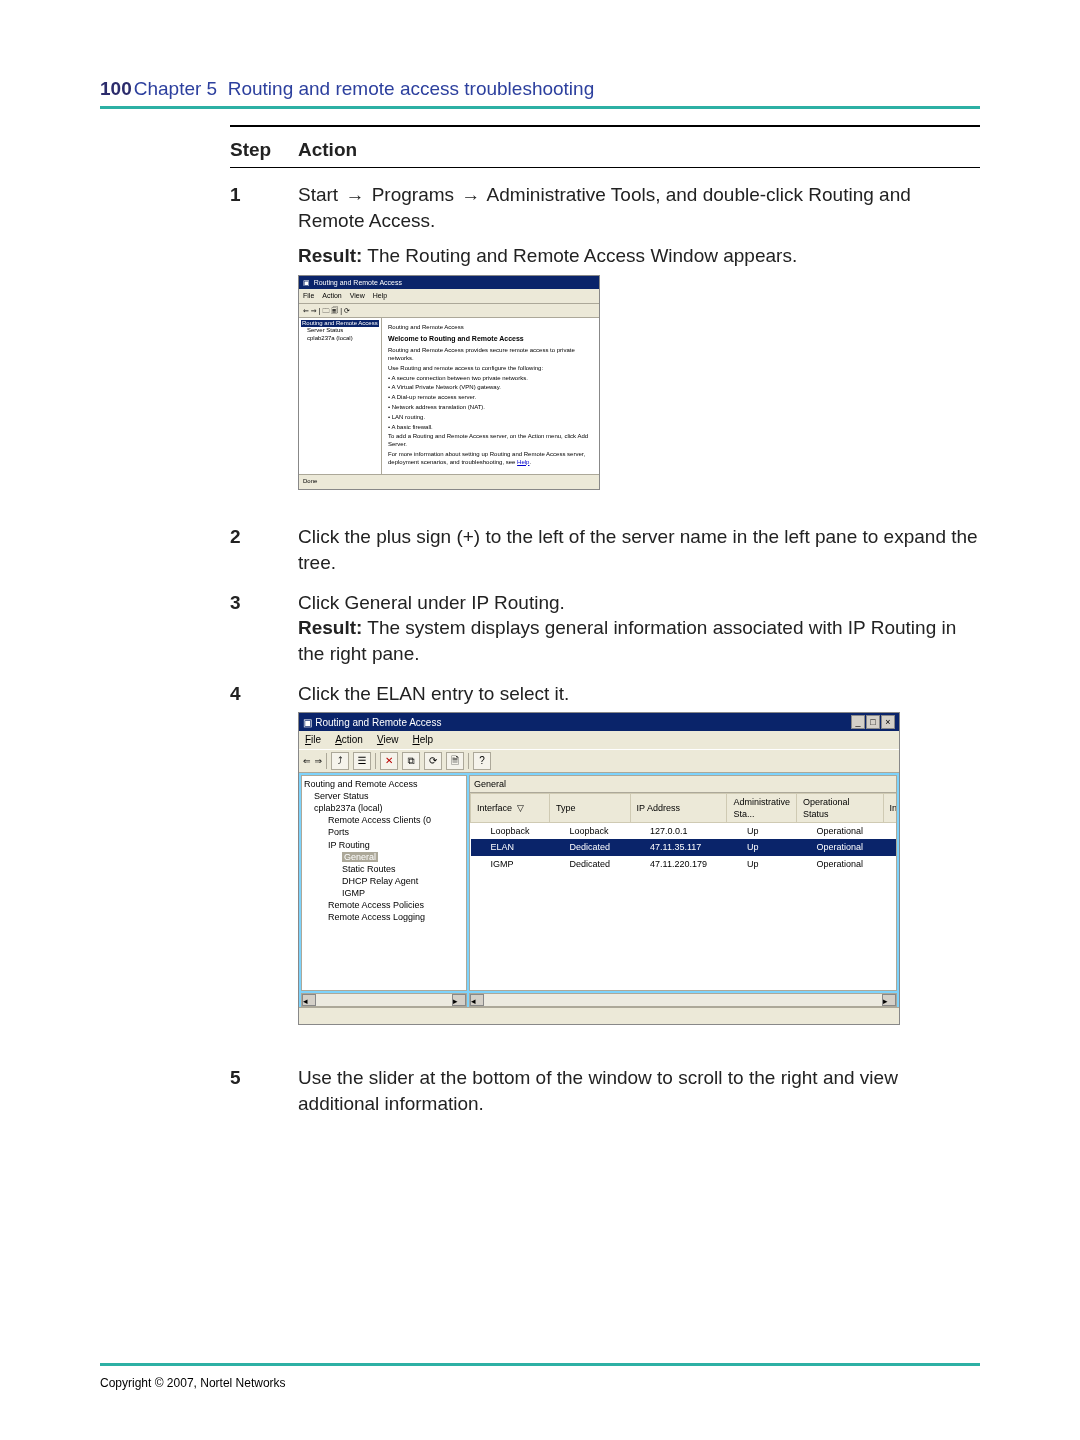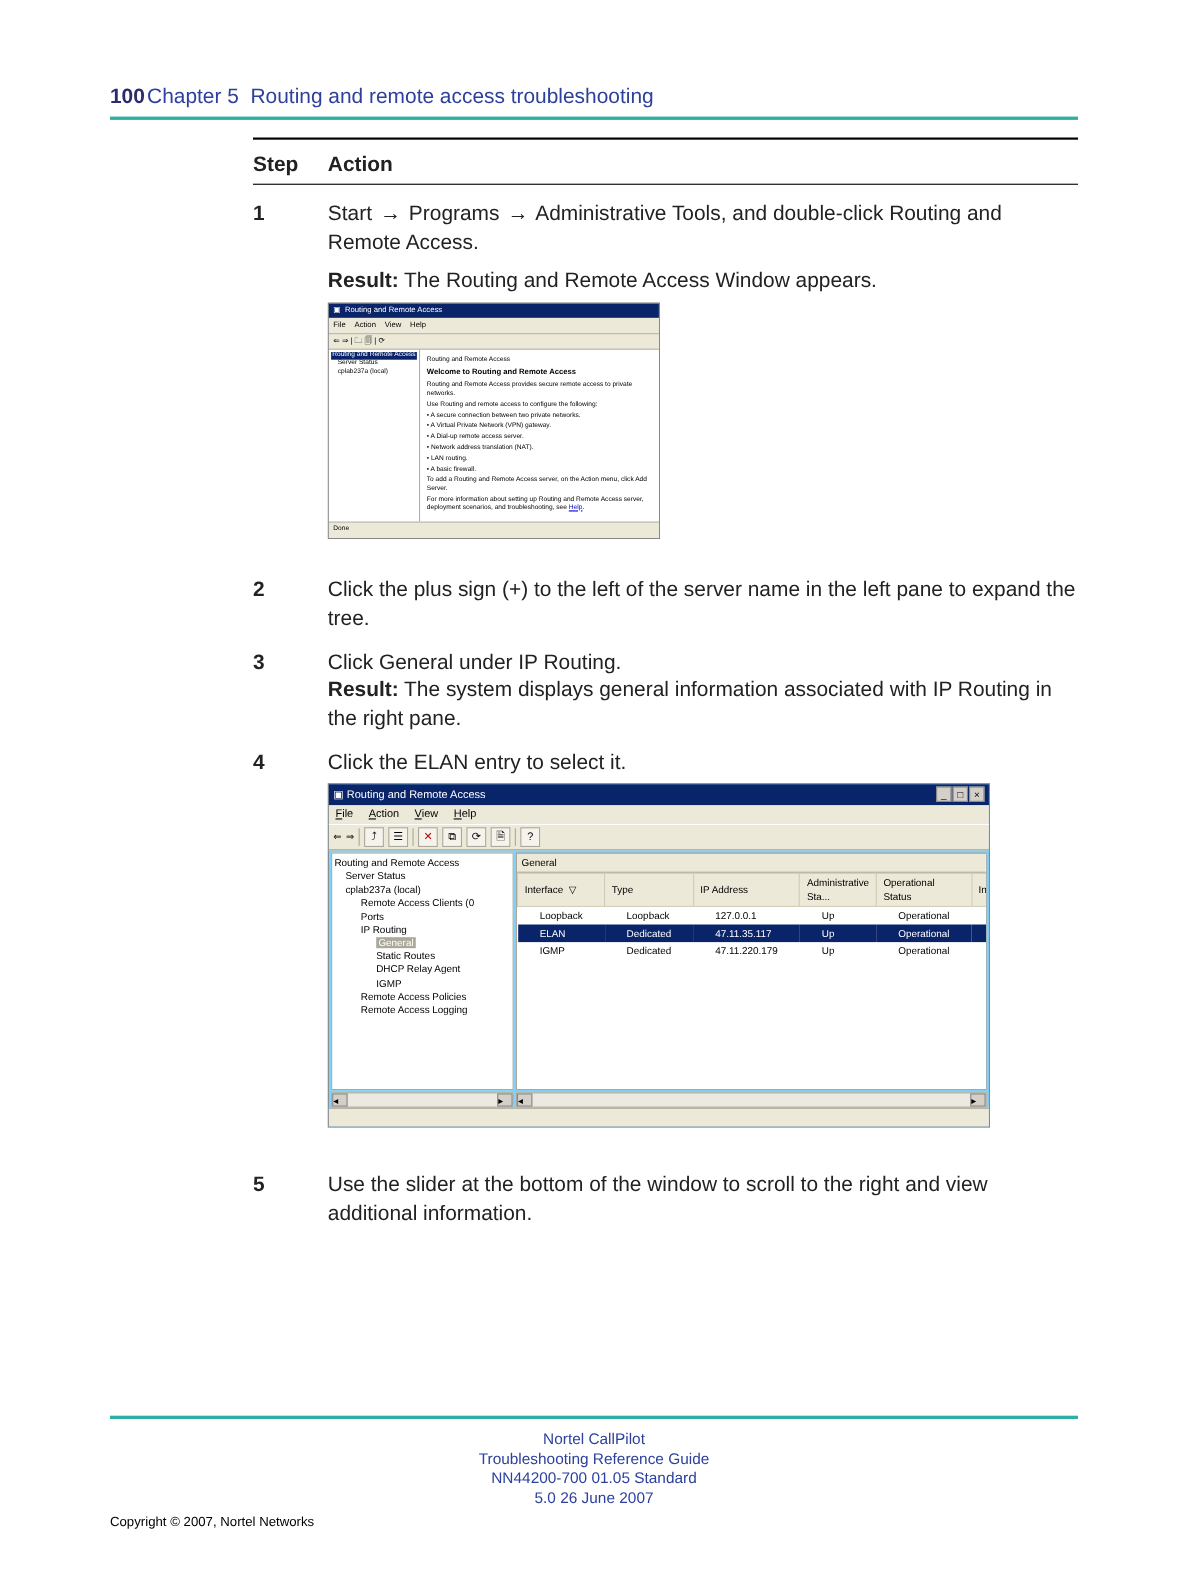--- a/index.html
+++ b/index.html
@@ -244,20 +244,14 @@
 
     <div class="step-row">
       <div class="step-num">5</div>
       <div class="step-body">Use the slider at the bottom of the window to scroll to the right and view additional information.</div>
     </div>
   </div>
 </div>
 
 <div class="footer">
   <div class="bar"></div>
-  <div class="mid">
-    <div>Nortel CallPilot</div>
-    <div>Troubleshooting Reference Guide</div>
-    <div>NN44200-700   01.05   Standard</div>
-    <div>5.0   26 June 2007</div>
-  </div>
   <div class="copy">Copyright © 2007, Nortel Networks</div>
 </div>
 
 </body></html>

